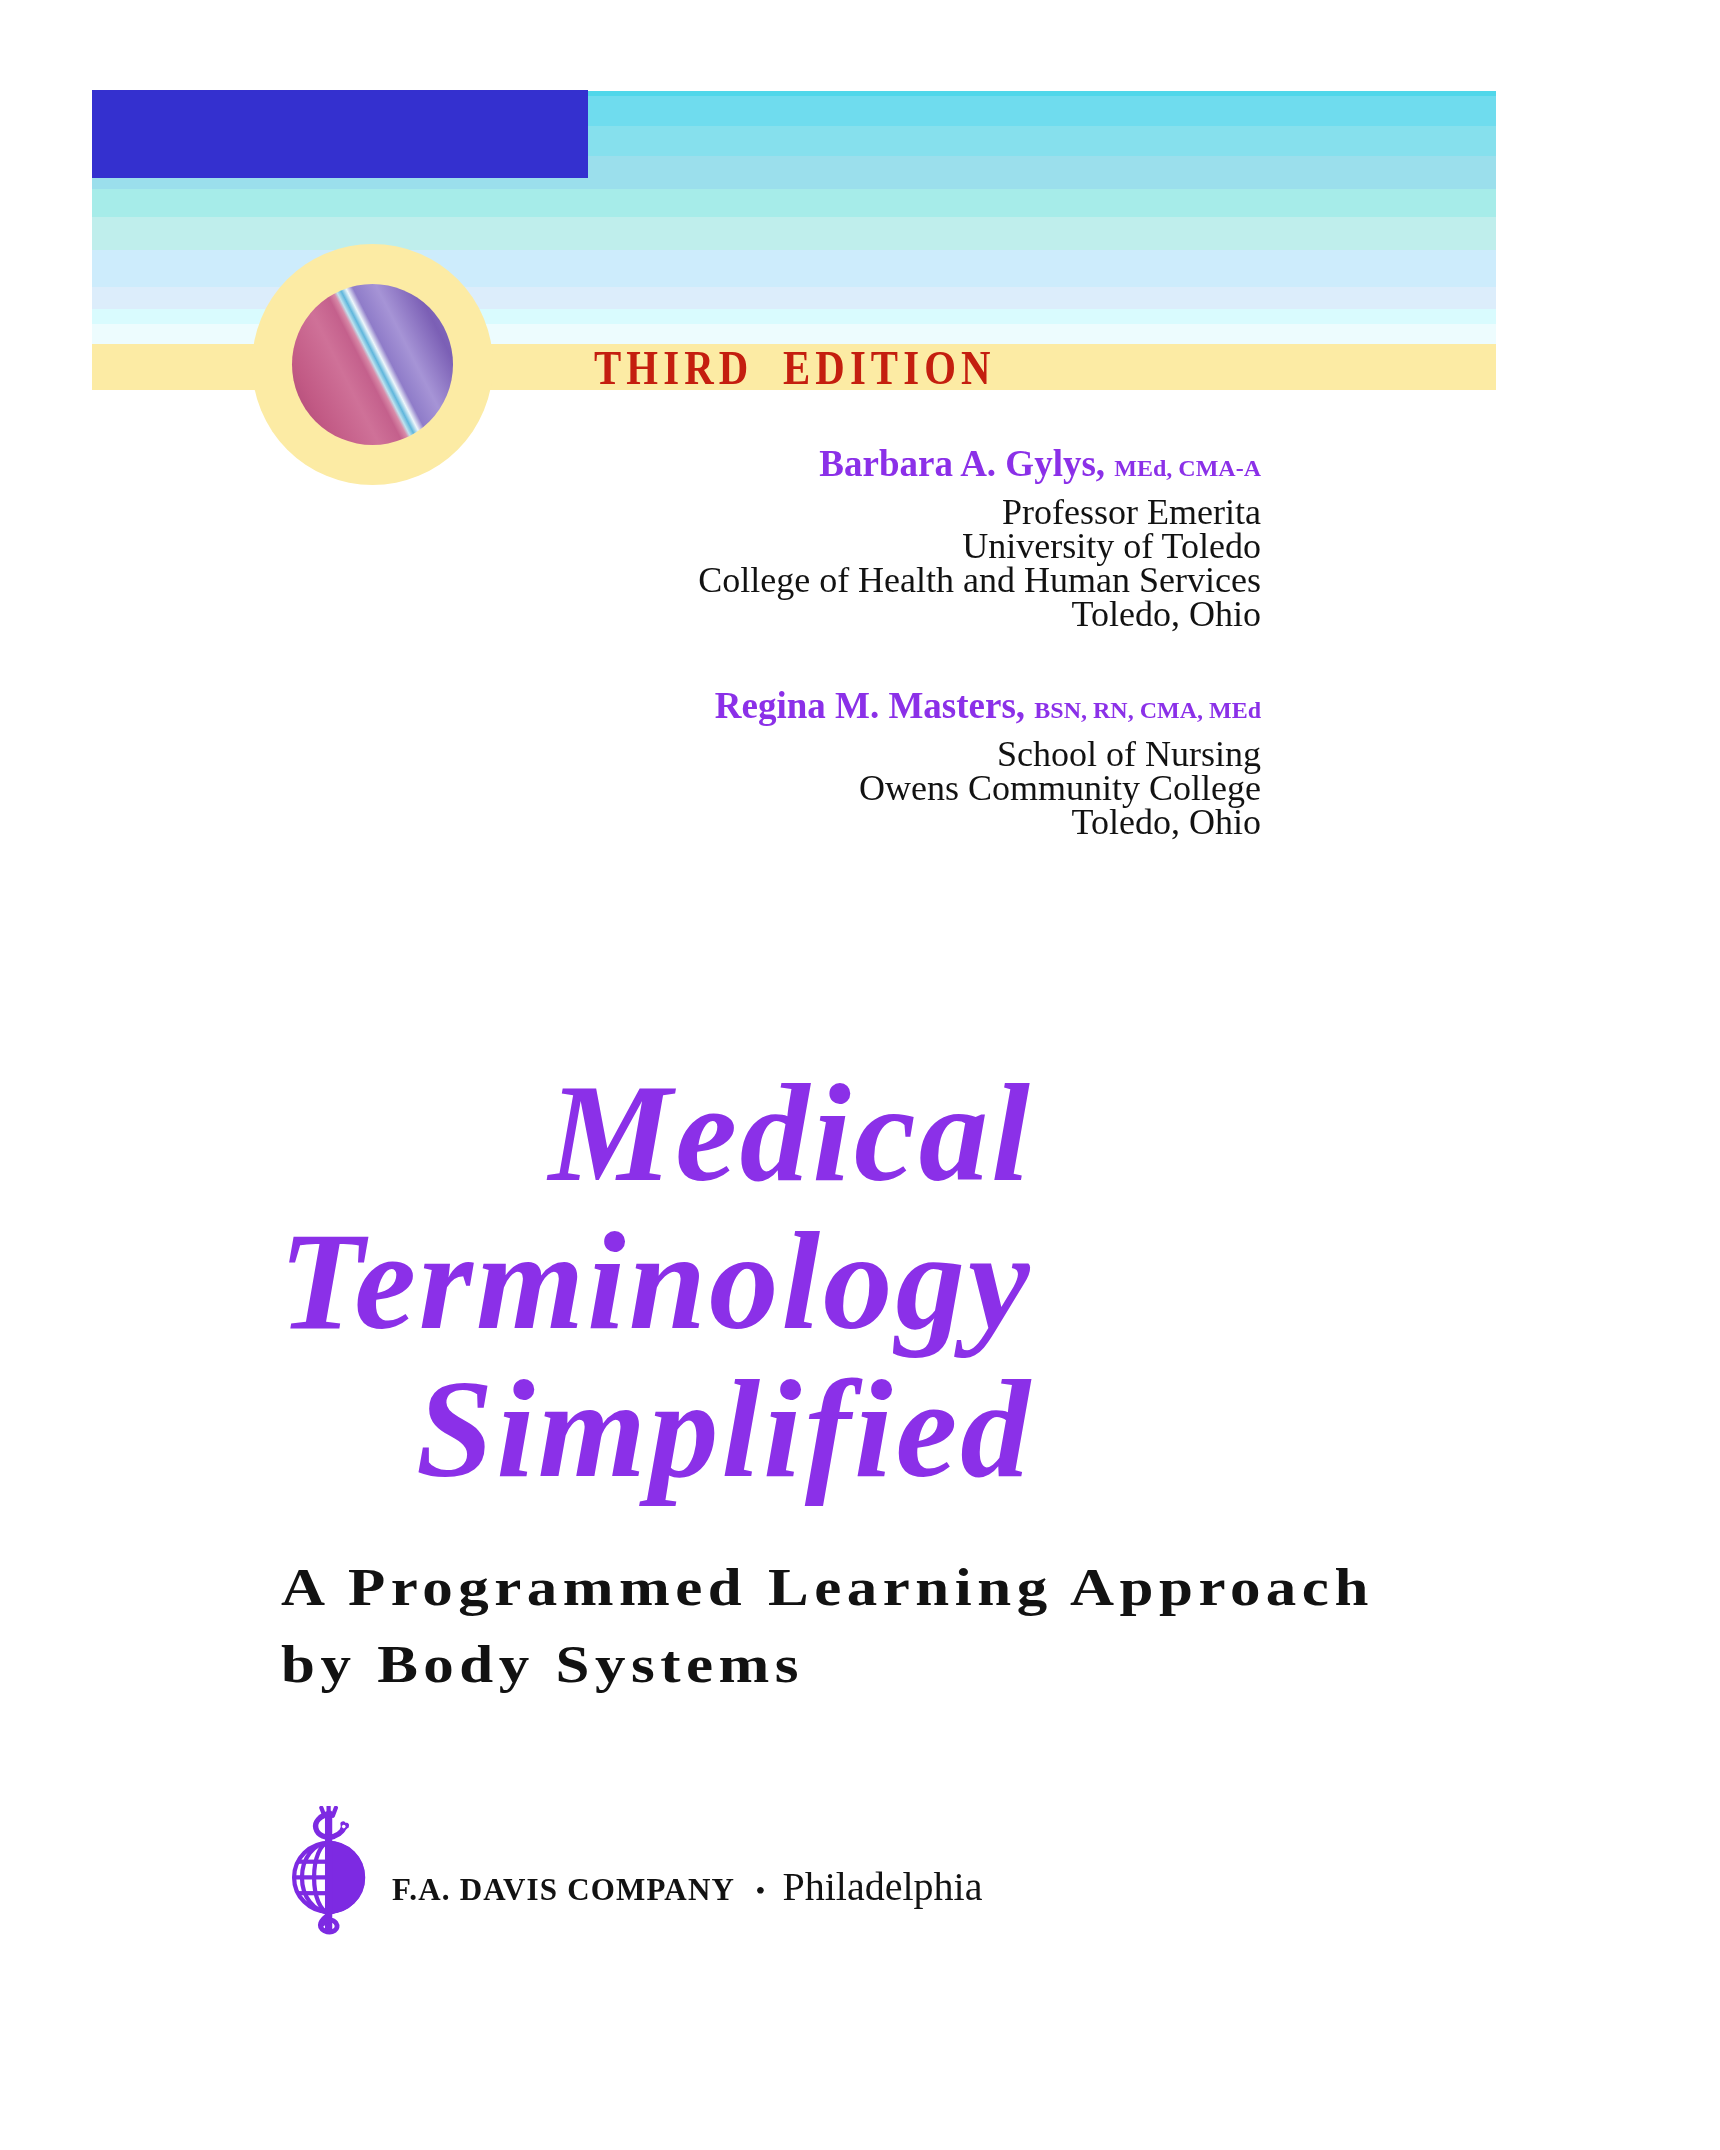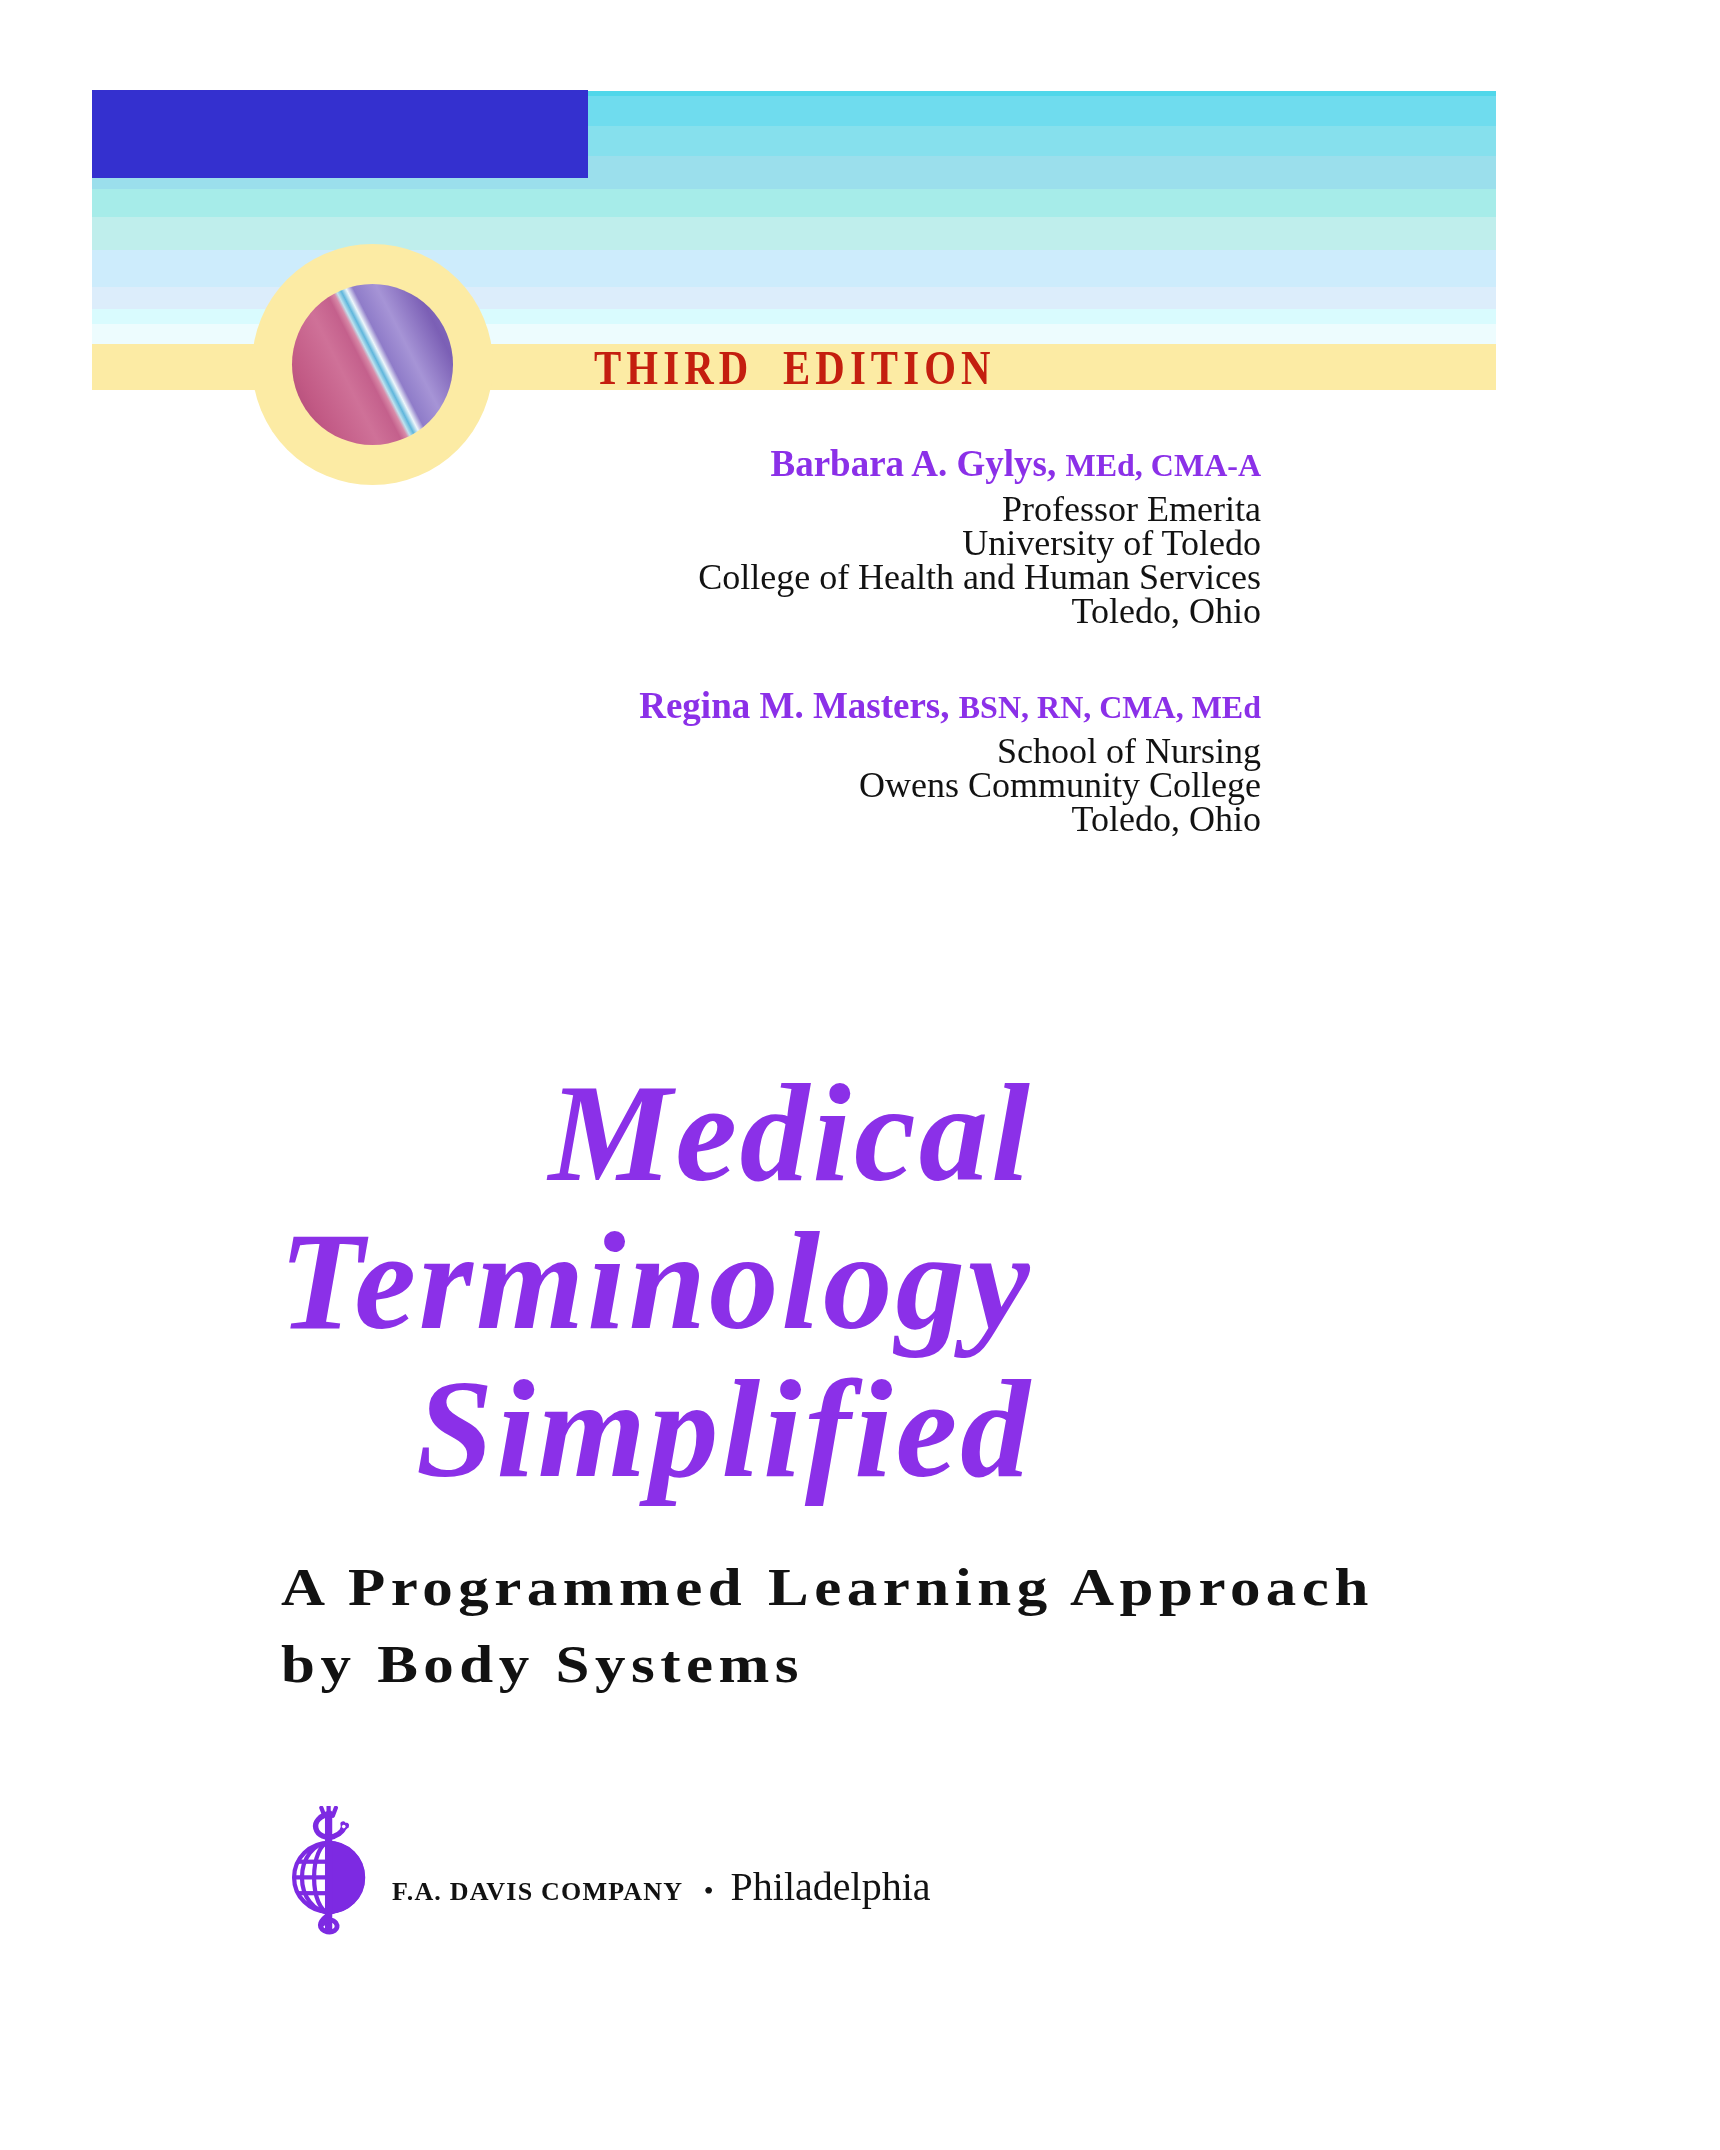--- a/index.html
+++ b/index.html
@@ -24,38 +24,38 @@
   .photo{position:absolute;left:40px;top:40px;width:161px;height:161px;border-radius:50%;
          background:
            linear-gradient(63deg,
              #a84370 0%, #c25a85 18%, #cf7198 36%, #c4608c 46%, #d98aa8 49%,
              #bfe2ee 50.5%, #5fb6dc 52.5%, #eef7fb 55%,
              #8f7cc9 58%, #a694d6 68%, #7b5fb5 84%, #8a75c4 100%);}
 
   
   .author{position:absolute;right:235px;text-align:right;white-space:nowrap;}
   .author .author-name{font-weight:700;color:var(--purple,#8b30e8);font-size:37px;line-height:40px;}
-  .author .creds{font-size:32px;}
+  .author .creds{font-size:24px;}
   .author .affs{margin-top:7.2px;font-size:36px;line-height:34px;color:var(--text-black,#121212);}
   .author1{top:444px;}
   .author2{top:686px;}
 
   
   .book-title{position:absolute;left:279px;top:1059px;color:var(--purple,#8b30e8);
               font-style:italic;font-weight:700;font-size:139px;line-height:148px;
               letter-spacing:3px;white-space:nowrap;text-align:right;}
   .book-subtitle{position:absolute;left:281px;top:1549px;color:var(--text-black,#121212);
                  font-weight:700;font-size:53px;line-height:77px;letter-spacing:4.8px;
                  transform:scaleX(1.15);transform-origin:left top;white-space:nowrap;}
 
   
   .logo{position:absolute;left:285px;top:1806px;width:86px;height:132px;}
   .pub-row{position:absolute;left:392px;top:1863px;display:flex;align-items:baseline;white-space:nowrap;
            color:var(--text-black,#121212);}
-  .pub-row .company{font-weight:700;font-size:26px;letter-spacing:1.2px;}
+  .pub-row .company{font-weight:700;font-size:31px;letter-spacing:1.2px;}
   .pub-row .bullet{font-size:28px;margin:0 17px 0 20.5px;}
   .pub-row .city{font-size:40px;}
 </style>
 </head>
 <body>
 
 <div class="page">
 
   <div class="stripes" id="stripes">
       <div style="height: 5.4px; background: rgb(80, 215, 234);"></div>

